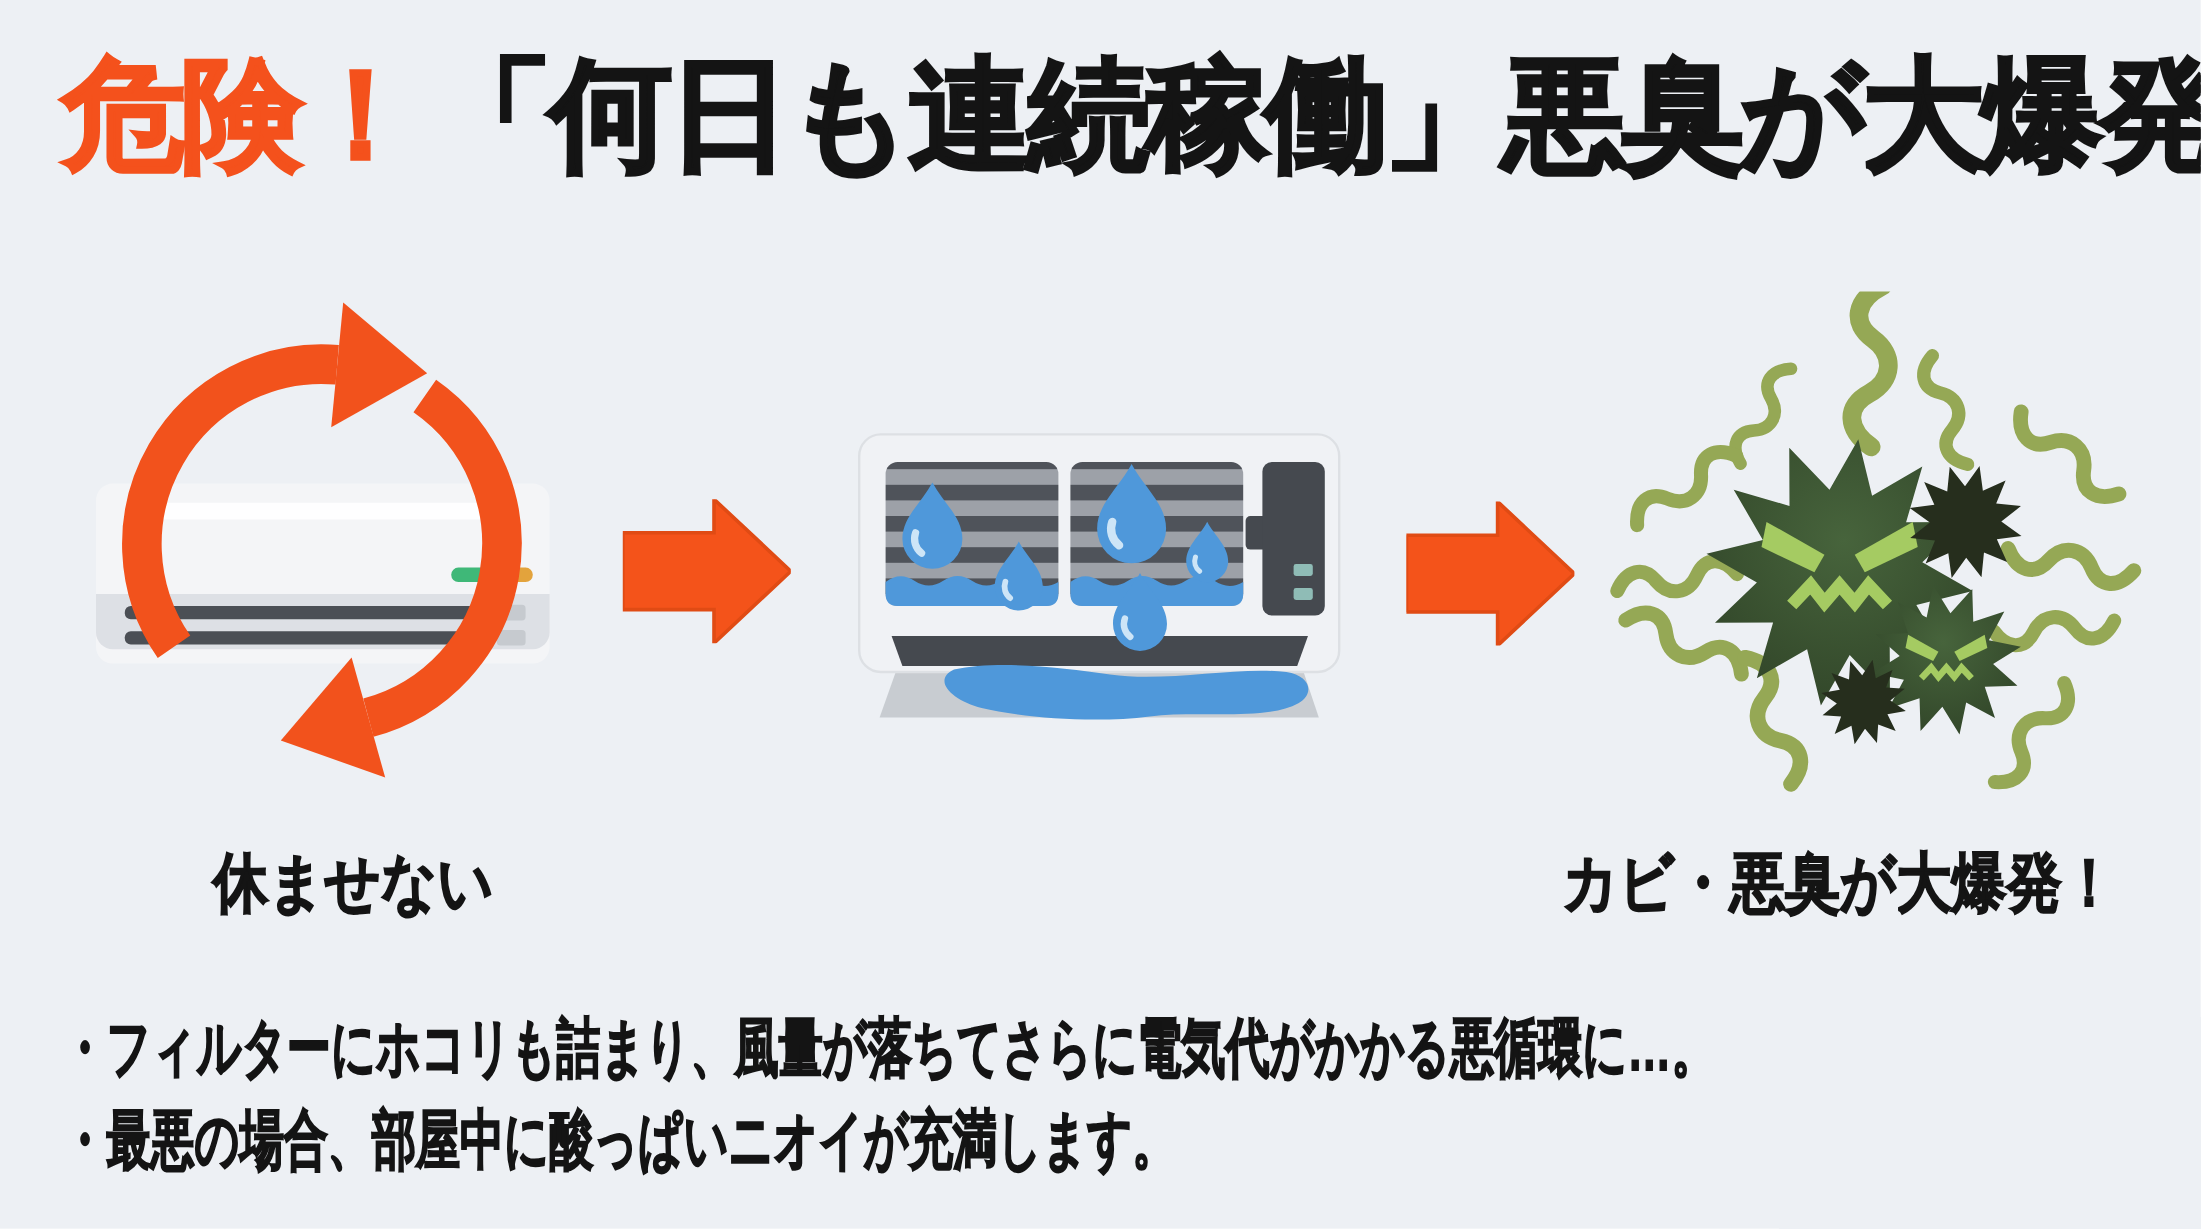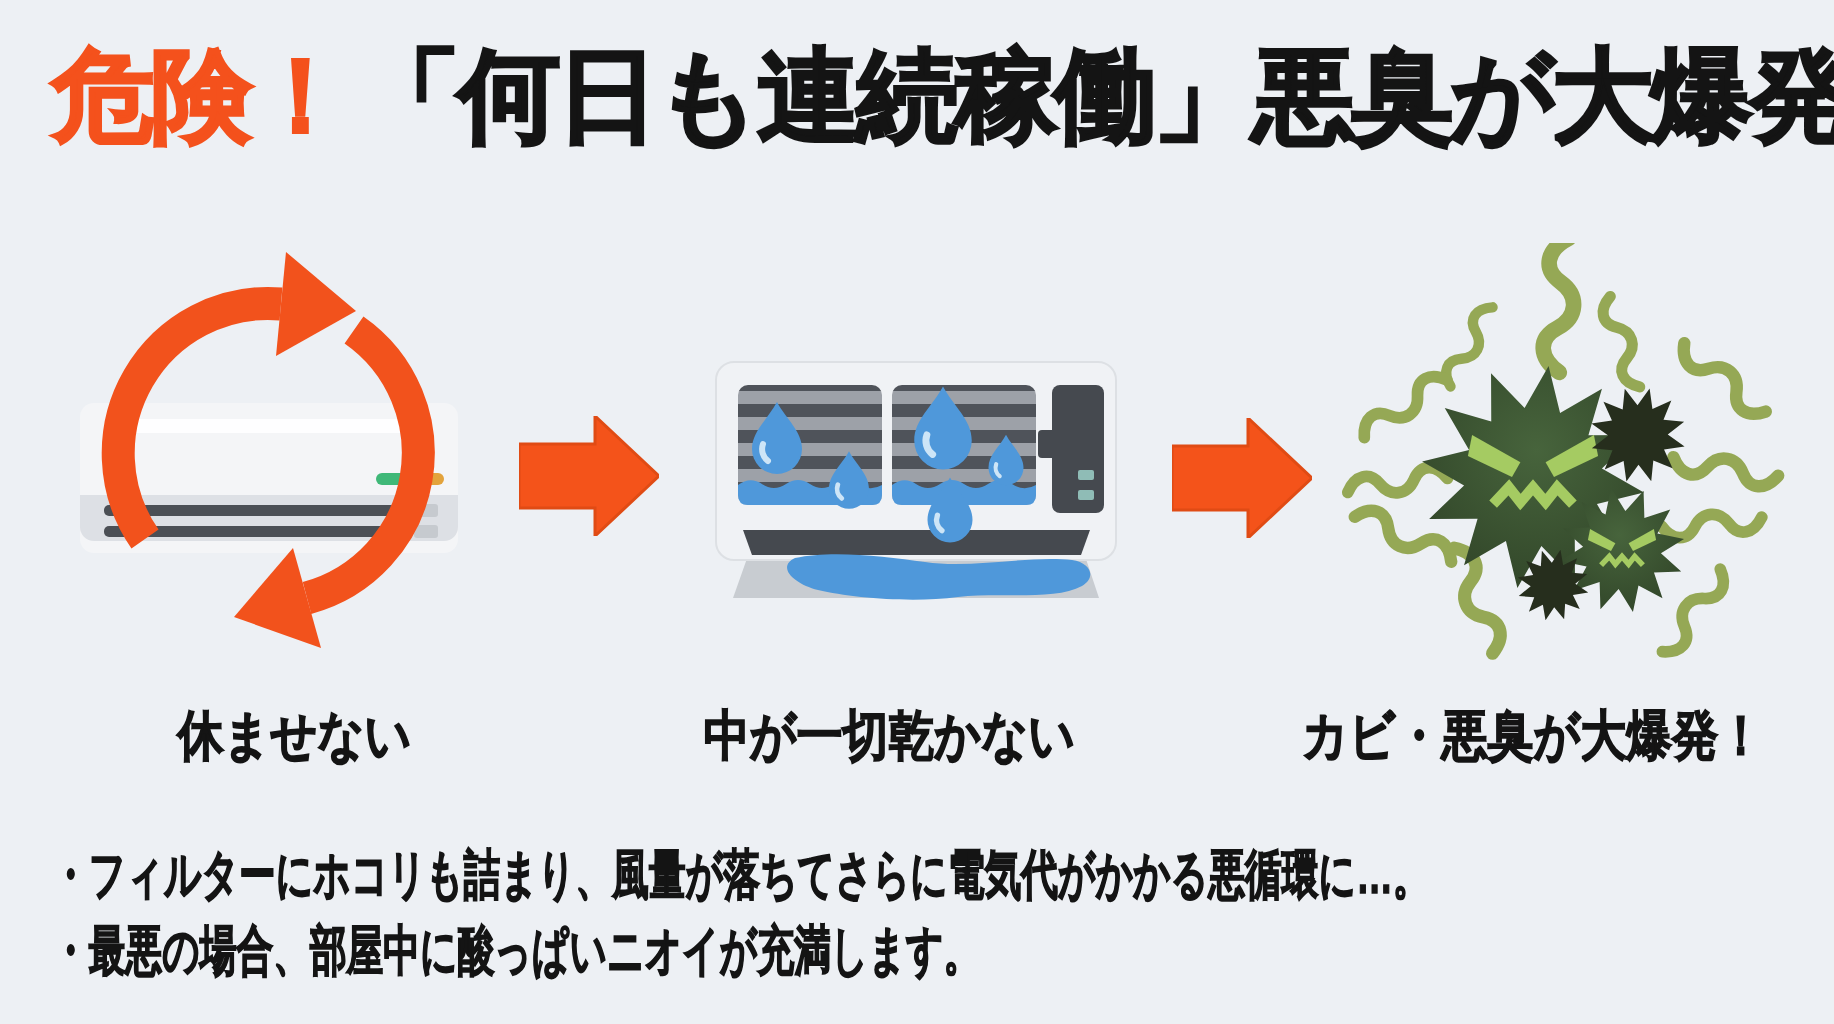--- a/index.html
+++ b/index.html
@@ -142,21 +142,20 @@
         <use href="#mface" transform="translate(208,236) scale(1.05)"></use>
         <use href="#star12" transform="translate(313,192) rotate(14) scale(0.48)" fill="#262e1d"></use>
         <use href="#star12" transform="translate(297,307) rotate(-10) scale(0.63)" fill="url(#gmold)"></use>
         <use href="#mface" transform="translate(297,309) scale(0.55)"></use>
         <use href="#star12" transform="translate(228,342) rotate(-18) scale(0.36)" fill="#262e1d"></use>
       </g>
     </svg>
   </div>
 
   <div class="caption cap-1"><span>休ませない</span></div>
-  <div class="caption cap-2"><span>中が一切乾かない</span></div>
   <div class="caption cap-3"><span>カビ・悪臭が大爆発！</span></div>
 
   <div class="notes">
     <div class="note">・フィルターにホコリも詰まり、風量が落ちてさらに電気代がかかる悪循環に…。</div>
     <div class="note">・最悪の場合、部屋中に酸っぱいニオイが充満します。</div>
   </div>
 
 </div>
 
 </body></html>

